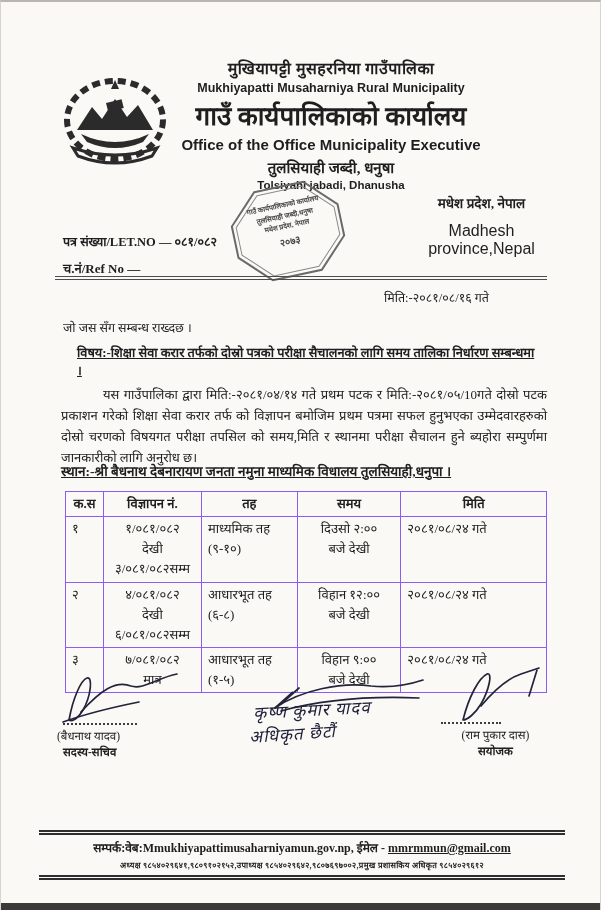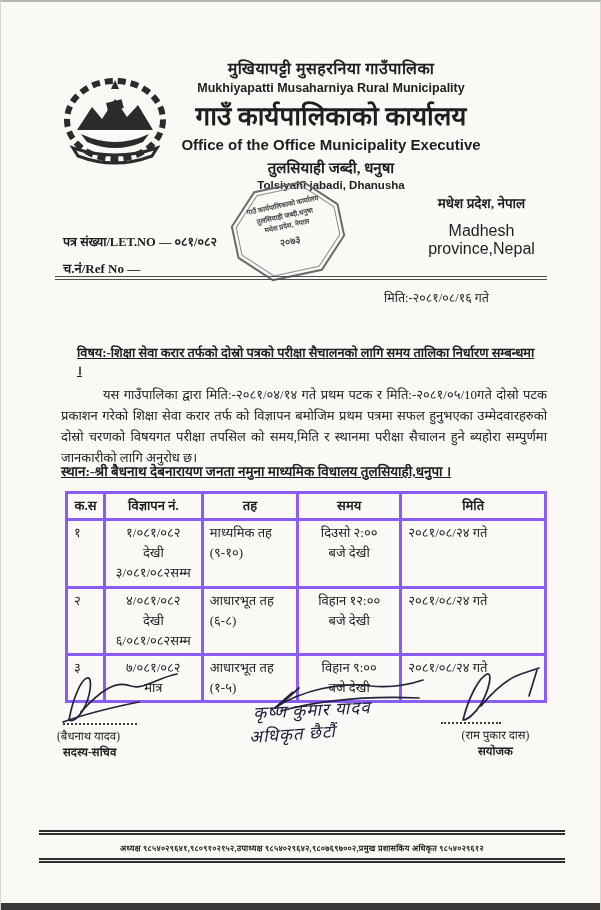--- a/index.html
+++ b/index.html
@@ -41,21 +41,21 @@
 
   .dateline { left:383px; top:287px; font-size:12.5px; }
   .salutation { left:62px; top:317px; font-size:12.5px; }
   .subject { left:76px; top:341px; width:460px; font-size:12.8px; font-weight:600; text-decoration:underline; }
 
   .bodytext { left:60px; top:382px; width:486px; font-size:13px; line-height:1.62; text-align:justify; text-indent:42px; }
   .venue { left:60px; top:460px; width:486px; font-size:13.5px; font-weight:bold; text-decoration:underline; }
 
   
   table.sched { position:absolute; left:64px; top:489px; width:482px; border-collapse:collapse; font-size:13px; }
-  table.sched th, table.sched td { border:3px solid #8b5cf6; vertical-align:top; padding:2px 6px; white-space:pre-line; line-height:1.55; }
+  table.sched th, table.sched td { border:1px solid #8b5cf6; vertical-align:top; padding:2px 6px; white-space:pre-line; line-height:1.55; }
   table.sched th { font-weight:bold; padding:2px 4px; }
   .c0 { width:38px; } .c1 { width:98px; text-align:center; } .c2 { width:96px;margin-top:48px; }
   .c3 { width:104px; text-align:center; } .c4 { width:146px; }
   td.c0 { text-align:left; padding-left:9px; }
   td.c2, td.c4 { text-align:left; padding-left:9px; }
 
   
   .sig-svg path { fill:none; stroke:#23233a; stroke-width:1.7; stroke-linecap:round; }
   .dotted-line { border-bottom:2px dotted #3c3c3c; }
   .sig-name { font-size:11.5px; }
@@ -109,20 +109,21 @@
   <div class="abs province">
     <div class="prov-np">मधेश प्रदेश, नेपाल</div>
     <div class="prov-en sans">Madhesh province,Nepal</div>
   </div>
 
   <div class="abs letterno">पत्र संख्या/LET.NO — ०८१/०८२</div>
   <div class="abs refno">च.नं/Ref No —</div>
   <div class="abs divider"></div>
   <div class="abs dateline">मिति:-२०८१/०८/१६ गते</div>
 
+  <div class="abs salutation">जो जस सँग सम्बन्ध राख्दछ ।</div>
   <div class="abs subject">विषय:-शिक्षा सेवा करार तर्फको दोस्रो पत्रको परीक्षा सैचालनको लागि समय तालिका निर्धारण सम्बन्धमा ।</div>
   <div class="abs bodytext">यस गाउँपालिका द्वारा मिति:-२०८१/०४/१४ गते प्रथम पटक र मिति:-२०८१/०५/10गते दोस्रो पटक प्रकाशन गरेको शिक्षा सेवा करार तर्फ को विज्ञापन बमोजिम प्रथम पत्रमा सफल हुनुभएका उम्मेदवारहरुको दोस्रो चरणको विषयगत परीक्षा तपसिल को समय,मिति र स्थानमा परीक्षा सैचालन हुने ब्यहोरा सम्पुर्णमा जानकारीको  लागि अनुरोध छ।</div>
   <div class="abs venue">स्थान:-श्री बैधनाथ देबनारायण जनता नमुना माध्यमिक विधालय तुलसियाही,धनुपा ।</div>
 
   <table class="sched">
     <tbody>
         <tr>
       <th class="c0">क.स</th>
       <th class="c1">विज्ञापन नं.</th>
       <th class="c2">तह</th>
@@ -184,17 +185,18 @@
   <svg class="abs sig-svg" style="left:448px; top:664px;" width="100" height="60" viewBox="0 0 100 60">
     <path d="M14 54 C20 30 30 12 38 8 C44 6 40 24 32 38 C26 48 18 54 14 54"></path>
     <path d="M32 40 C47 22 60 12 72 8 L90 2"></path>
     <path d="M80 30 L88 4"></path>
   </svg>
   <div class="abs dotted-line" style="left:440px; top:720px; width:60px;"></div>
   <div class="abs sig-name" style="left:437px; top:725px; width:115px; text-align:center;">(राम पुकार दास)</div>
   <div class="abs sig-title" style="left:437px; top:741px; width:115px; text-align:center;">सयोजक</div>
 
   <div class="abs footer">
+    <div class="footer-l1"><span>सम्पर्क:वेब:Mmukhiyapattimusaharniyamun.gov.np, ईमेल - </span><span class="email">mmrmmun@gmail.com</span></div>
     <div class="footer-l2">अध्यक्ष ९८५४०२९६४१,९८०९१०२१५२,उपाध्यक्ष ९८५४०२९६४२,९८०७६९७००२,प्रमुख प्रशासकिय अधिकृत ९८५४०२९६१२</div>
   </div>
 
   <div class="abs bottom-bar"></div>
 </div>
 
 </body></html>

